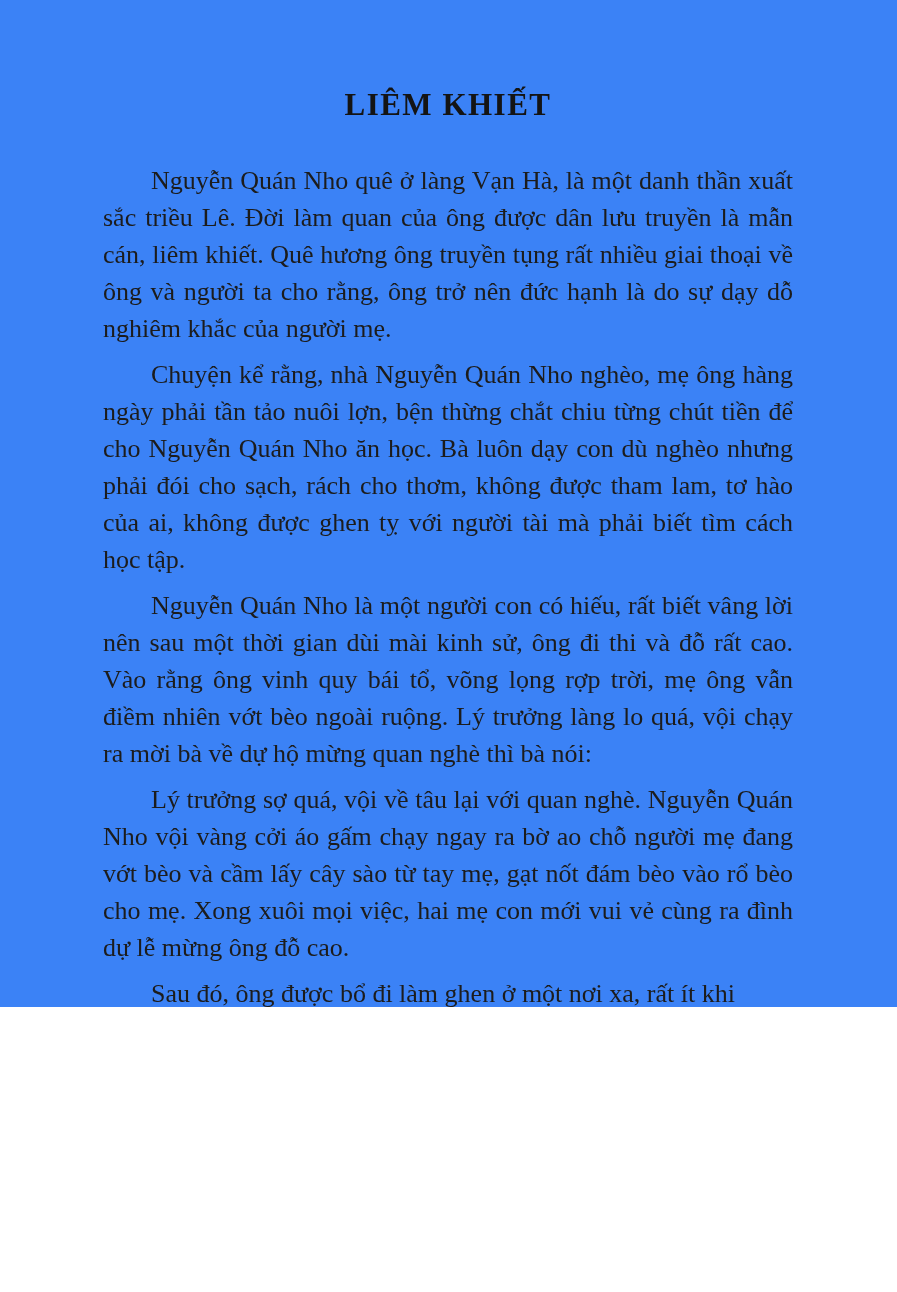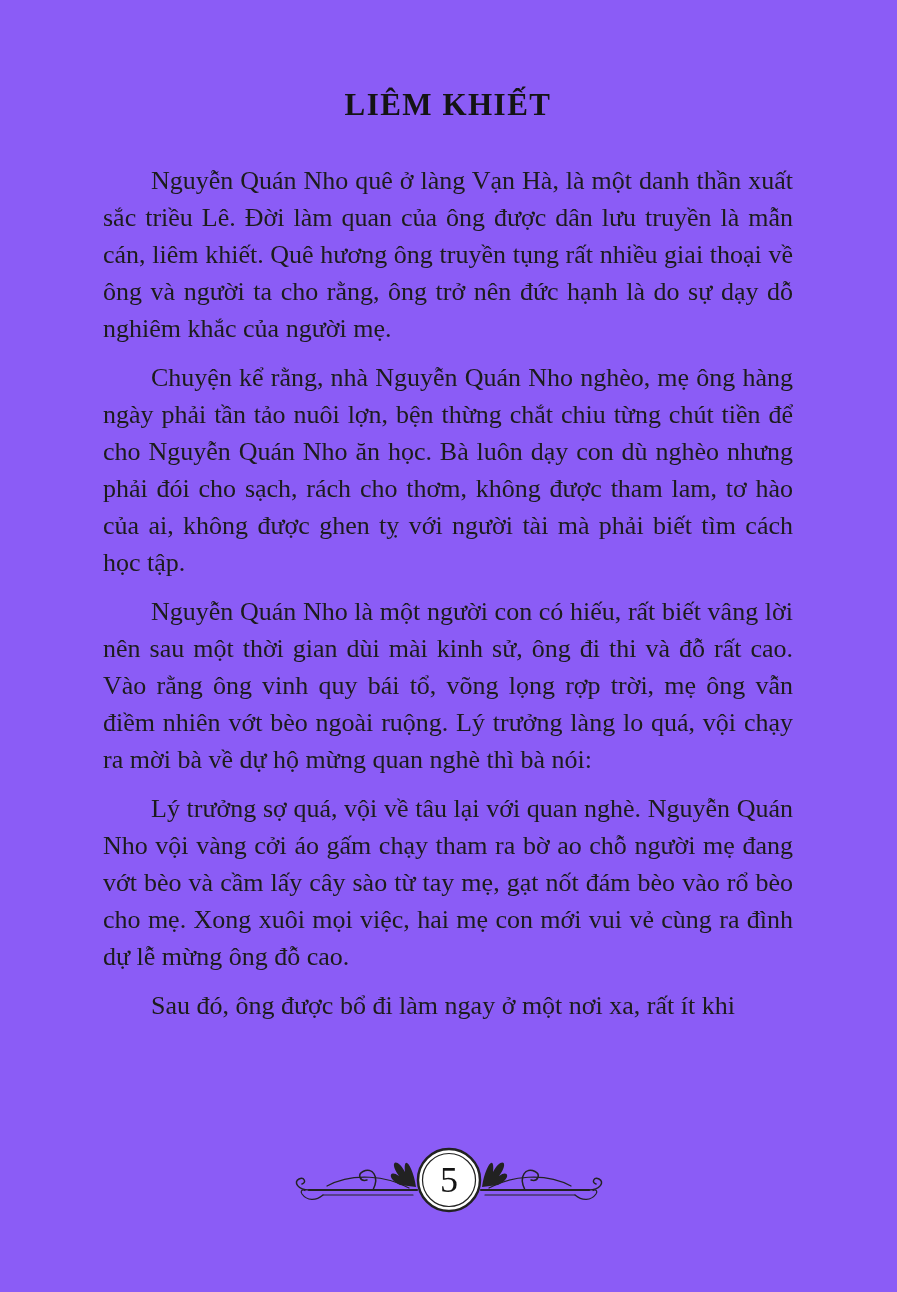--- a/index.html
+++ b/index.html
@@ -3,41 +3,41 @@
 <meta charset="utf-8">
 <style>
   html, body {
     margin: 0;
     padding: 0;
     background: #ffffff;
   }
   .page {
     position: relative;
     width: 897px;
-    height: 1292px;
-    background: #8b5cf6;
+    height: 1007px;
+    background: #3b82f6;
     color: #1c1c1c;
     font-family: "Liberation Serif", "DejaVu Serif", serif;
     overflow: hidden;
     box-sizing: border-box;
   }
   .content {
     padding: 88px 104px 0 103px;
   }
   .page-title {
     margin: 0 0 40px 0;
     text-align: center;
     font-size: 31px;
     font-weight: 700;
     letter-spacing: 1.5px;
     line-height: 1.1;
     color: #141414;
   }
   .body-text p {
-    margin: 12px 0 9px 0;
+    margin: 0 0 9px 0;
     font-size: 26px;
     line-height: 37px;
     text-align: justify;
     text-indent: 48px;
     color: #1c1c1c;
   }
   .footer-ornament {
     position: absolute;
     top: 1128px;
     left: 50%;
@@ -68,22 +68,22 @@
 </head>
 <body>
 
 <div class="page">
   <div class="content">
     <h1 class="page-title">LIÊM KHIẾT</h1>
     <div class="body-text">
       <p>Nguyễn Quán Nho quê ở làng Vạn Hà, là một danh thần xuất sắc triều Lê. Đời làm quan của ông được dân lưu truyền là mẫn cán, liêm khiết. Quê hương ông truyền tụng rất nhiều giai thoại về ông và người ta cho rằng, ông trở nên đức hạnh là do sự dạy dỗ nghiêm khắc của người mẹ.</p>
       <p>Chuyện kể rằng, nhà Nguyễn Quán Nho nghèo, mẹ ông hàng ngày phải tần tảo nuôi lợn, bện thừng chắt chiu từng chút tiền để cho Nguyễn Quán Nho ăn học. Bà luôn dạy con dù nghèo nhưng phải đói cho sạch, rách cho thơm, không được tham lam, tơ hào của ai, không được ghen tỵ với người tài mà phải biết tìm cách học tập.</p>
       <p>Nguyễn Quán Nho là một người con có hiếu, rất biết vâng lời nên sau một thời gian dùi mài kinh sử, ông đi thi và đỗ rất cao. Vào rằng ông vinh quy bái tổ, võng lọng rợp trời, mẹ ông vẫn điềm nhiên vớt bèo ngoài ruộng. Lý trưởng làng lo quá, vội chạy ra mời bà về dự hộ mừng quan nghè thì bà nói:</p>
-      <p>Lý trưởng sợ quá, vội về tâu lại với quan nghè. Nguyễn Quán Nho vội vàng cởi áo gấm chạy tham ra bờ ao chỗ người mẹ đang vớt bèo và cầm lấy cây sào từ tay mẹ, gạt nốt đám bèo vào rổ bèo cho mẹ. Xong xuôi mọi việc, hai mẹ con mới vui vẻ cùng ra đình dự lễ mừng ông đỗ cao.</p>
-      <p>Sau đó, ông được bổ đi làm ngay ở một nơi xa, rất ít khi</p>
+      <p>Lý trưởng sợ quá, vội về tâu lại với quan nghè. Nguyễn Quán Nho vội vàng cởi áo gấm chạy ngay ra bờ ao chỗ người mẹ đang vớt bèo và cầm lấy cây sào từ tay mẹ, gạt nốt đám bèo vào rổ bèo cho mẹ. Xong xuôi mọi việc, hai mẹ con mới vui vẻ cùng ra đình dự lễ mừng ông đỗ cao.</p>
+      <p>Sau đó, ông được bổ đi làm ghen ở một nơi xa, rất ít khi</p>
     </div>
   </div>
 
   <div class="footer-ornament">
     <svg viewBox="-165 -52 330 104" xmlns="http://www.w3.org/2000/svg">
 
       <g>
         <path class="orn-stroke" stroke-width="2.2" d="M 32 10 H 140"></path>
         <path class="orn-stroke" stroke-width="1.2" d="M 36 15 H 126"></path>
         <path class="orn-stroke" stroke-width="1.5" d="M 140 10 C 151 10 156 2 150 -1 C 145 -3.5 142 2.5 147 4"></path>

